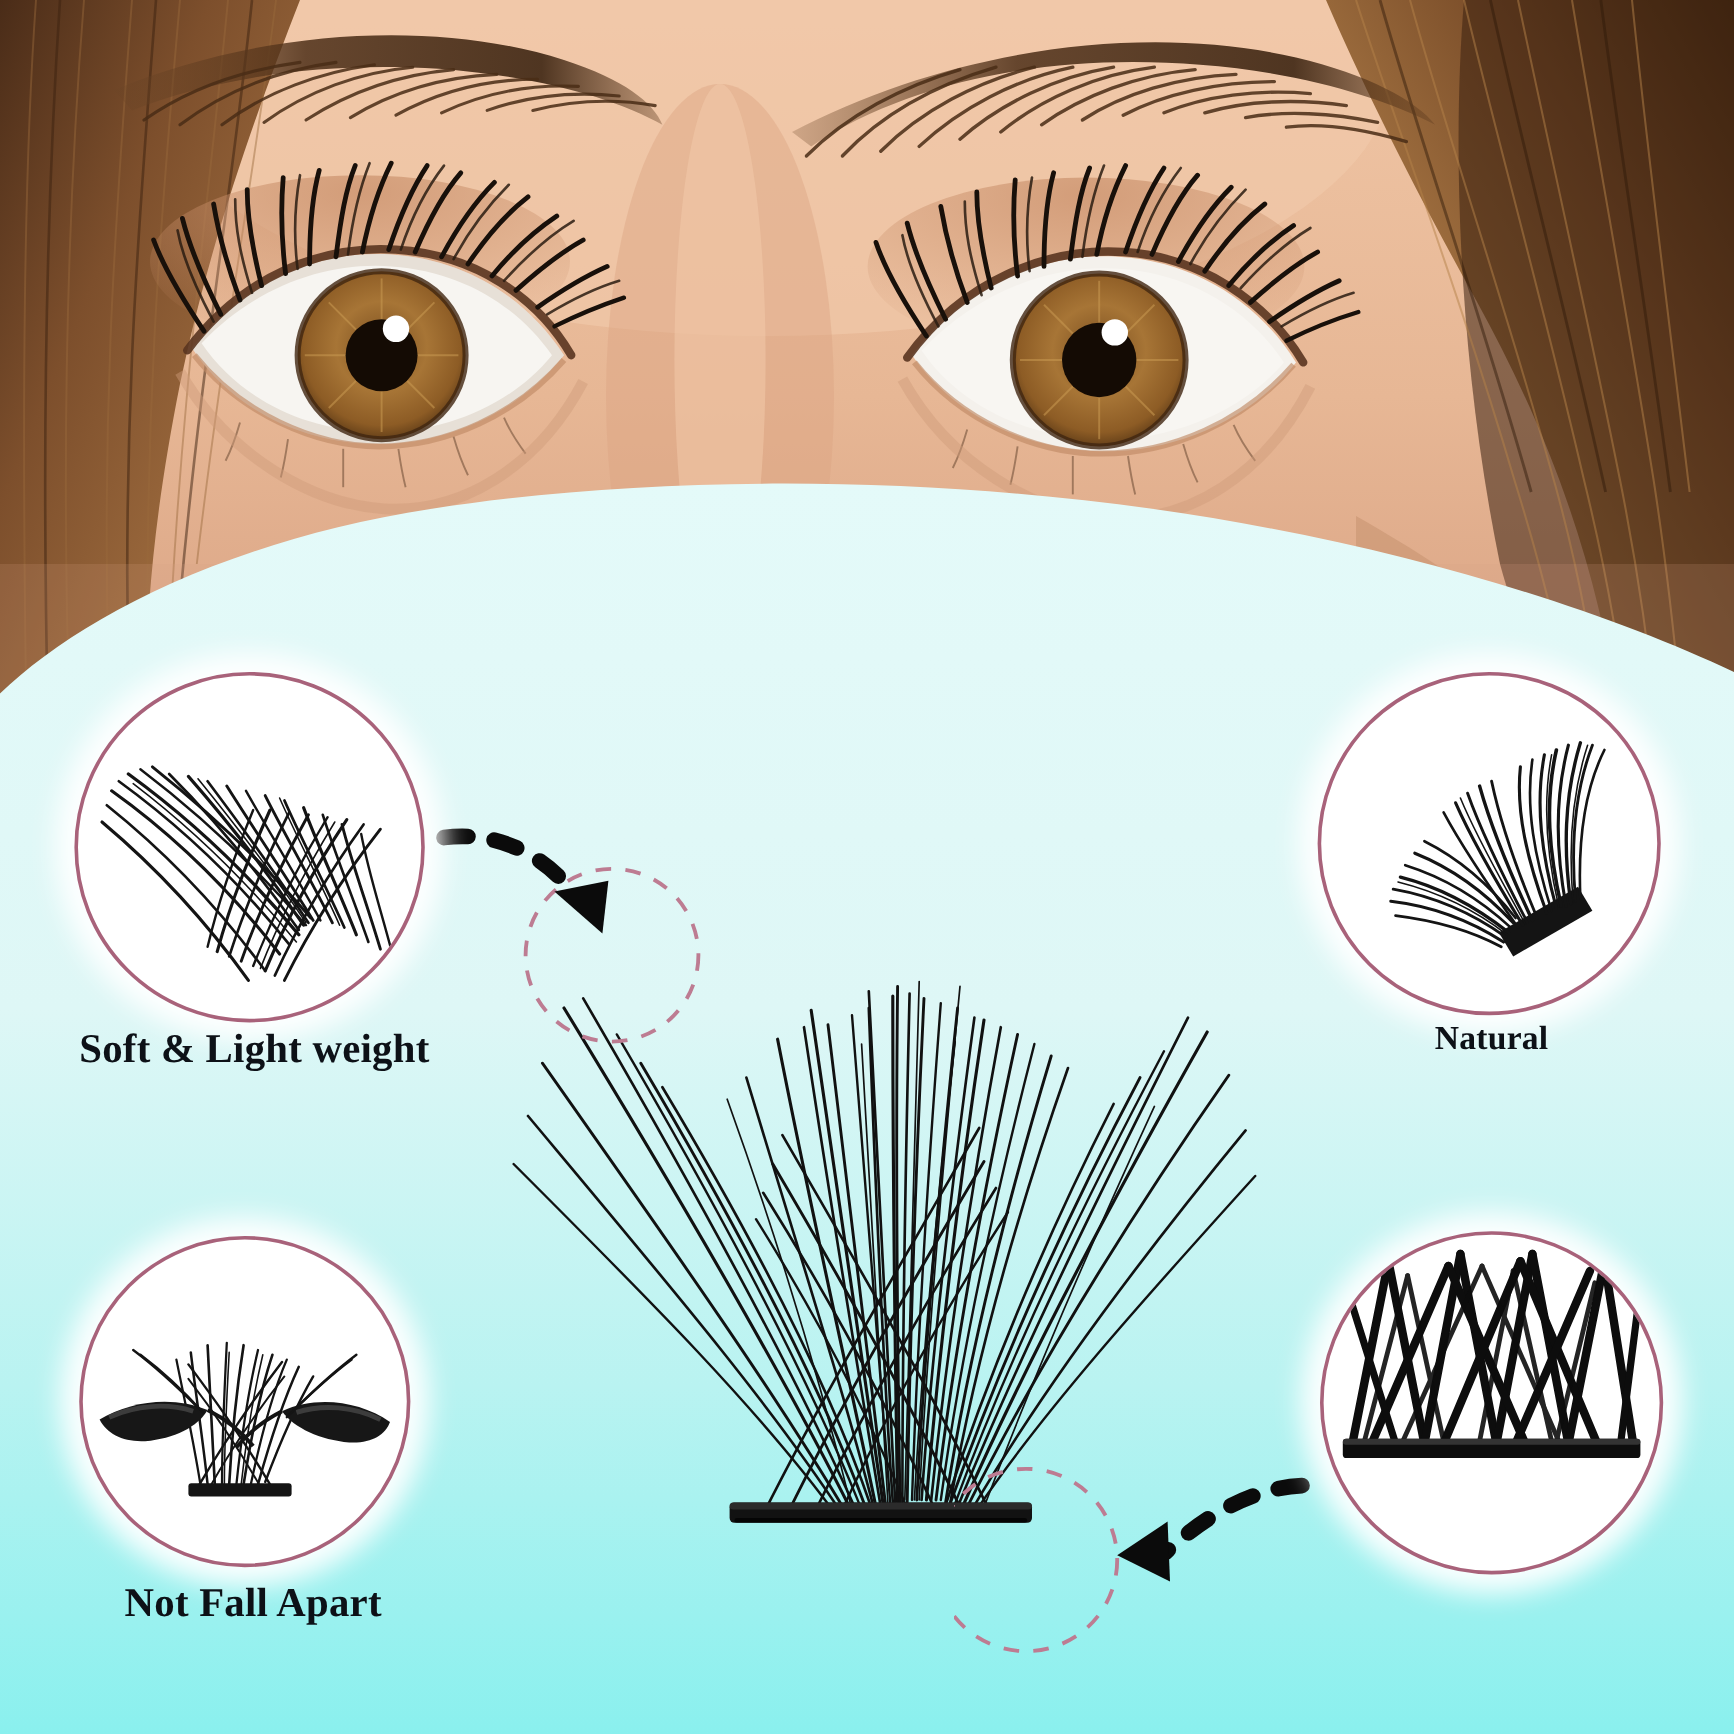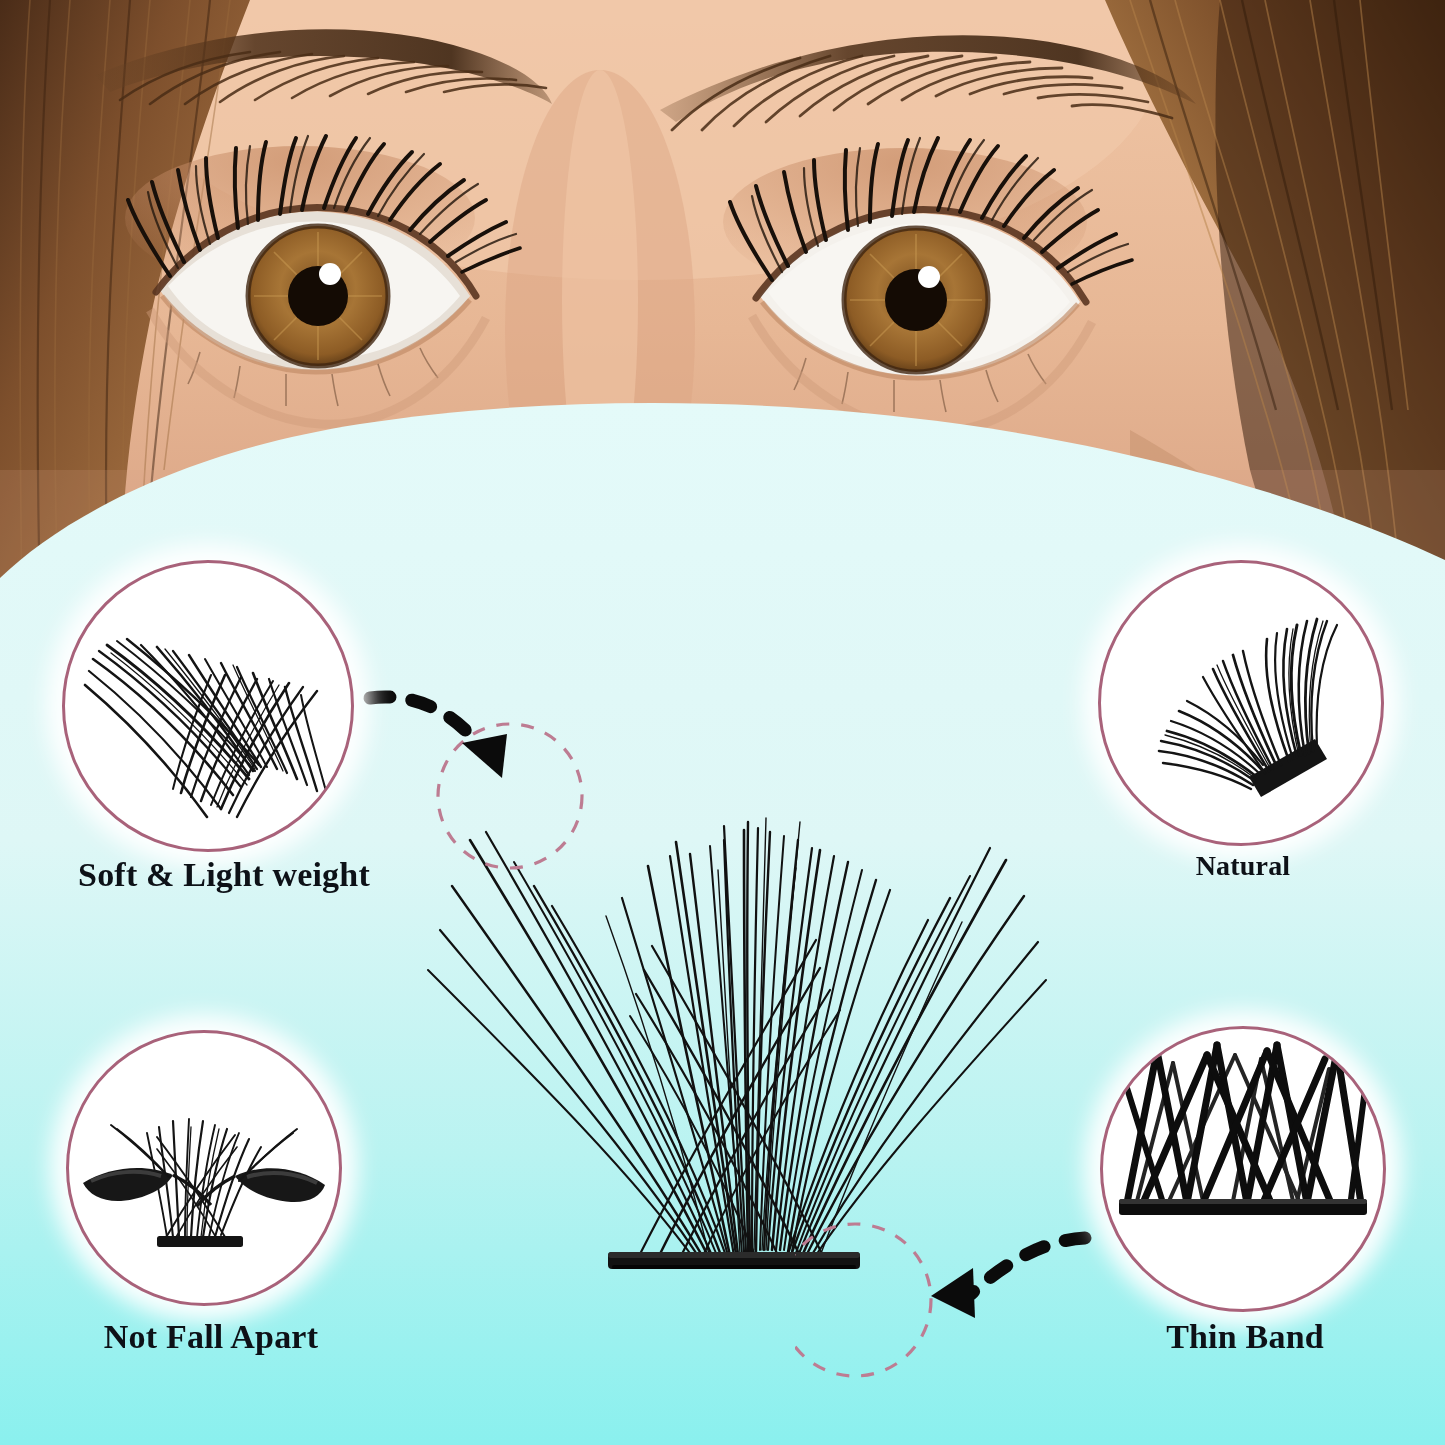--- a/index.html
+++ b/index.html
@@ -420,21 +420,21 @@
           <path d="M160,112 C144,148 128,186 116,230" stroke-width="2.6"></path>
           <path d="M146,112 C132,146 118,184 108,226" stroke-width="2"></path>
 
           <path d="M46,90 C88,122 136,166 182,222" stroke-width="1.3"></path>
           <path d="M100,86 C126,118 158,158 190,206" stroke-width="1.3"></path>
           <path d="M214,122 C192,158 170,198 152,244" stroke-width="1.3"></path>
           <path d="M168,102 C182,134 200,168 218,208" stroke-width="1.3"></path>
         </g>
       </svg>
     </div>
-    <div class="flabel" style="top:296px;font-size:34px;margin-left:12px;">Soft &amp; Light weight</div>
+    <div class="flabel" style="top:296px;font-size:34px;">Soft &amp; Light weight</div>
   </div>
 
   <div class="feature" style="left:1098px;top:560px;width:290px;height:350px;">
     <div class="circ" style="width:280px;height:280px;">
       <svg viewBox="0 0 280 280">
         <g stroke="#141414" fill="none" stroke-linecap="round">
 
           <path d="M148,214 L214,176 L226,196 L160,234 Z" fill="#141414" stroke="none"></path>
 
           <path d="M200,192 C190,148 186,106 196,62" stroke-width="3"></path>
@@ -548,16 +548,15 @@
             <path d="M158,30 L190,172"></path>
           <path d="M194,172 L226,40"></path>
           <path d="M66,172 L132,26"></path>
             <path d="M132,26 L196,172"></path>
         </g>
 
         <rect x="16" y="170" width="248" height="16" rx="3" fill="#0d0d0d"></rect>
         <rect x="16" y="170" width="248" height="5" rx="2.5" fill="#333"></rect>
       </svg>
     </div>
-    <div class="flabel" style="top:292px;font-size:34px;">Thin Band</div>
   </div>
 
 </div>
 
 </body></html>

